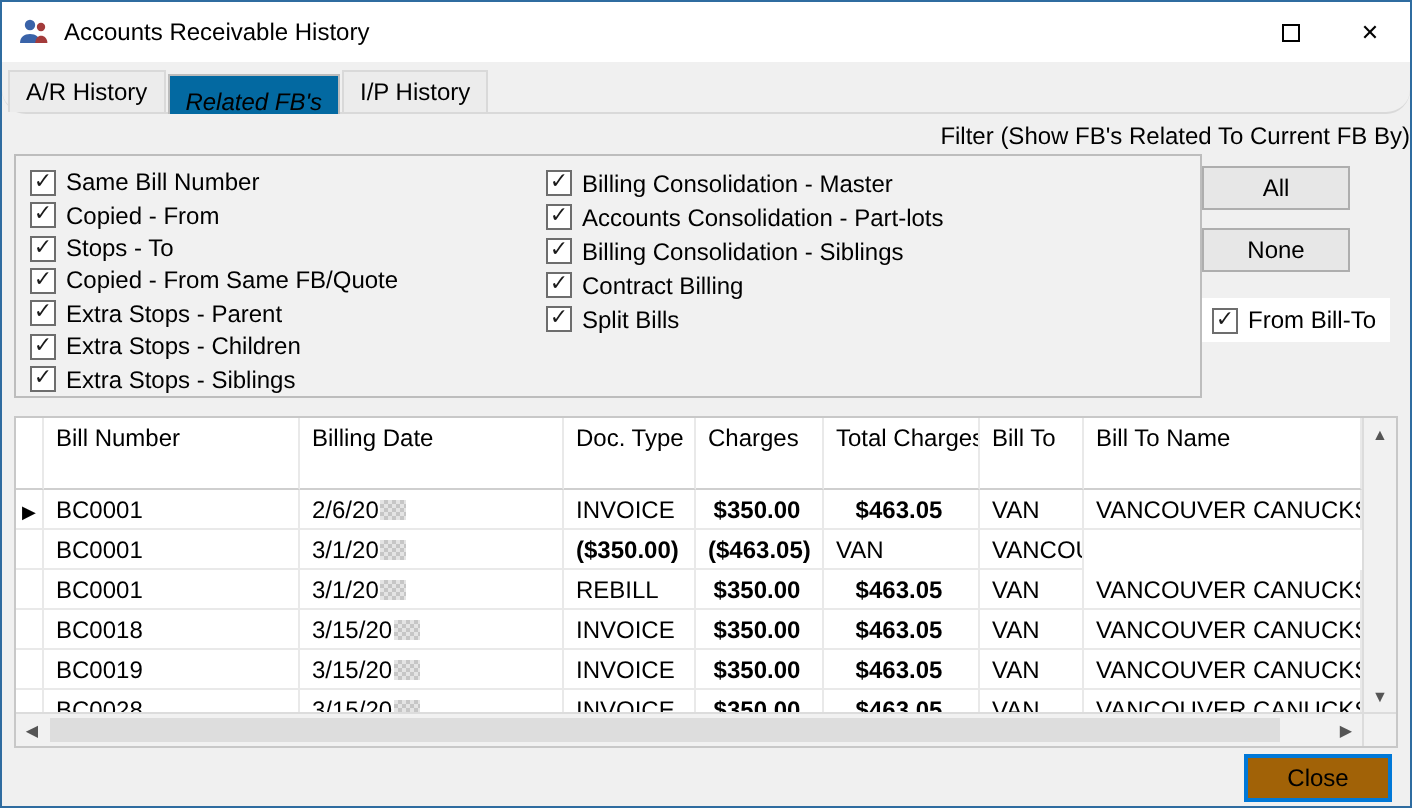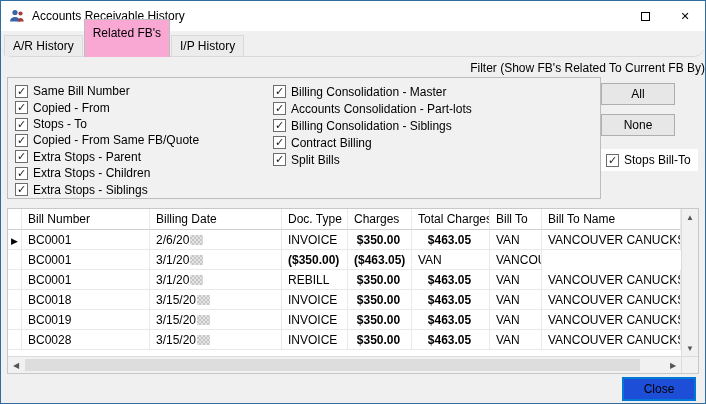--- a/index.html
+++ b/index.html
@@ -15,21 +15,21 @@
   .titletext { margin-left:7px; font-size:12px; }
   .win-controls { margin-left:auto; display:flex; height:100%; }
   .win-btn { width:40px; height:100%; display:flex; align-items:center; justify-content:center; font-size:11px; color:#000; cursor:default; }
   .maxglyph { width:9px; height:9px; border:1px solid #000; display:inline-block; }
 
   
   .tabstrip { display:flex; align-items:flex-end; padding:4px 0 0 3px; height:26px; flex:none;
               border-bottom:1px solid #d9d9d9; background:#f0f0f0;border-radius:12px; }
   .tab { border:1px solid #d9d9d9; border-bottom:none; background:#ececec; padding:3px 8px; font-size:12px;
          margin-right:1px; height:21px; white-space:nowrap; position:relative; }
-  .tab.active { background:#f9a8d4; border-color:#bcbcbc; height:38px; margin-bottom:-1px; padding-top:6px; z-index:2; }
+  .tab.active { background:#0369a1; border-color:#bcbcbc; height:20px; margin-bottom:-1px; padding-top:6px; z-index:2;font-style:italic; }
 
   
   .filter-label { margin:4px 0 1px 9px; font-size:12px;text-align:right; }
   .main-row { display:flex; margin:1px 6px 0 6px; flex:none; }
   .groupbox { width:594px; height:122px; border:1px solid #bdbdbd; background:#f1f1f1; display:flex; padding:5px 0 0 7px; }
   .filter-col { display:flex; flex-direction:column; }
   .filter-col.left { width:258px; }
   .filter-col.right { flex:1; }
   .cb-row { display:flex; align-items:center; height:17px; gap:5px; }
   .cb { width:13px; height:13px; border:1px solid #6d6d6d; background:#fff; font-size:11px; line-height:11px;
@@ -42,39 +42,39 @@
   .btn + .btn { margin-top:9px; }
   .same-billto { margin-top:13px; display:flex; align-items:center; gap:5px; background:#fff; padding:4px 7px 4px 5px; }
 
   
   .table-outer { margin:9px 6px 0 6px; border:1px solid #c8c8c8; flex:none; background:#fff; }
   .table-flex { display:flex; }
   .grid-area { flex:1; overflow:hidden; background:#fff; height:147px; }
   .grid-row { display:grid; grid-template-columns:14px 128px 132px 66px 64px 78px 52px 1fr; }
   .cell { padding:3px 4px 2px 6px; border-right:1px solid #e9e9e9; border-bottom:1px solid #e9e9e9;
           font-size:12px; white-space:nowrap; overflow:hidden; height:20px; line-height:14px; }
-  #grid-header .cell { height:21px; border-bottom:1px solid #cfcfcf; background:#fff; }
+  #grid-header .cell { height:36px; border-bottom:1px solid #cfcfcf; background:#fff; }
   .cell.ind { padding:4px 1px 2px 3px; font-size:9px; }
   .cell.num { text-align:center; padding-right:8px;font-weight:bold; }
   .redact { display:inline-block; width:13px; height:10px; margin-left:1px; vertical-align:-1px;
             background:conic-gradient(#c6c6c6 25%, #e4e4e4 0 50%, #c6c6c6 0 75%, #e4e4e4 0);
             background-size:4px 4px; }
 
   .vscroll { width:17px; background:#f1f1f1; border-left:1px solid #dcdcdc; display:flex; flex-direction:column; }
   .scroll-arrow { height:16px; display:flex; align-items:center; justify-content:center; font-size:8px; color:#555; }
   .vscroll .track { flex:1; position:relative; }
   .hscroll-row { display:flex; border-top:1px solid #dcdcdc; height:17px; background:#f1f1f1; }
   .hscroll-row .scroll-arrow { width:16px; height:100%; }
   .hscroll-row .track { flex:1; position:relative; }
   .hthumb { position:absolute; left:1px; top:2px; bottom:2px; width:96%; background:#ddd; }
   .corner { width:17px; border-left:1px solid #dcdcdc; background:#f1f1f1; }
 
   
   .bottom-bar { flex:1; display:flex; align-items:center; justify-content:flex-end; padding-right:9px; }
-  .close-btn { width:74px; height:24px; background:#1d4ed8; border:1px solid #0078d7;
+  .close-btn { width:74px; height:24px; background:#a16207; border:1px solid #0078d7;
                box-shadow:inset 0 0 0 1px #0078d7; font-size:12px; font-family:"Liberation Sans", sans-serif;
                text-align:center; line-height:22px; cursor:default; }
 </style>
 </head>
 <body>
 
 <div class="window">
 
   <div class="titlebar">
     <svg class="app-icon" viewBox="0 0 16 16">
@@ -153,21 +153,21 @@
             <span class="cb">✓</span>
             <span class="cb-label">Split Bills</span>
           </div>
         </div>
     </div>
     <div class="side-panel">
       <div class="btn">All</div>
       <div class="btn">None</div>
       <div class="same-billto">
         <span class="cb">✓</span>
-        <span class="cb-label">Stops Bill-To</span>
+        <span class="cb-label">From Bill-To</span>
       </div>
     </div>
   </div>
 
   <div class="table-outer">
     <div class="table-flex">
       <div class="grid-area">
         <div class="grid-row" id="grid-header">
             <div class="cell ind"></div>
             <div class="cell">Bill Number</div>

